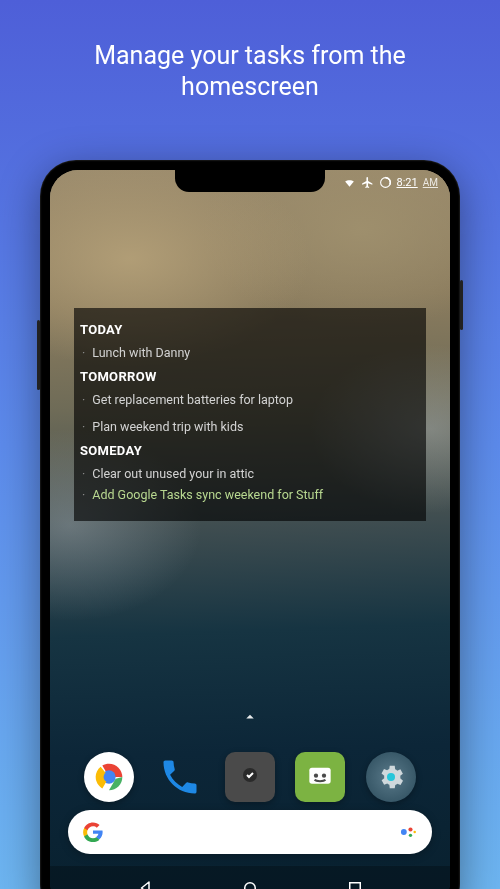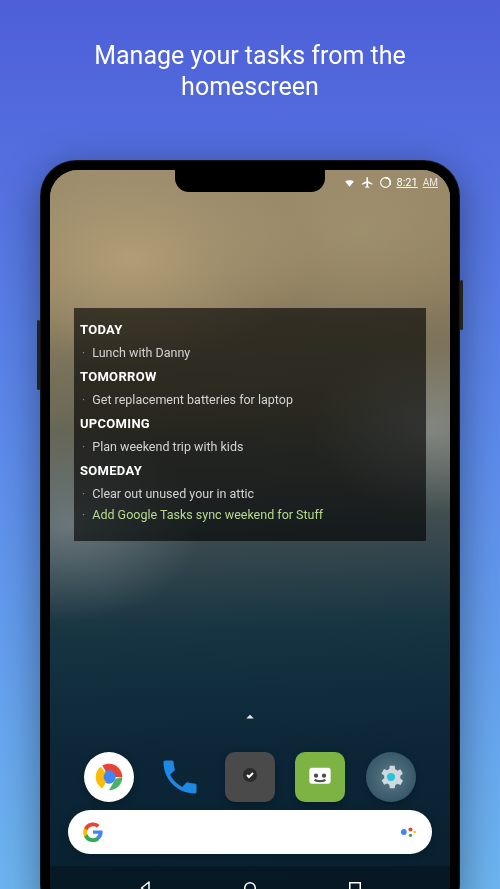--- a/index.html
+++ b/index.html
@@ -204,21 +204,20 @@
     <div class="widget" id="widget">
         <div class="widget-section">
           <div class="widget-header">TODAY</div>
           <div class="widget-item">Lunch with Danny</div>
         </div>
         <div class="widget-section">
           <div class="widget-header">TOMORROW</div>
           <div class="widget-item">Get replacement batteries for laptop</div>
         </div>
         <div class="widget-section">
-          <div class="widget-header">UPCOMING</div>
           <div class="widget-item">Plan weekend trip with kids</div>
         </div>
         <div class="widget-section">
           <div class="widget-header">SOMEDAY</div>
           <div class="widget-item">Clear out unused your in attic</div>
           <div class="widget-item highlight">Add Google Tasks sync weekend for Stuff</div>
         </div>
       </div>
 
     <div class="up-arrow">

